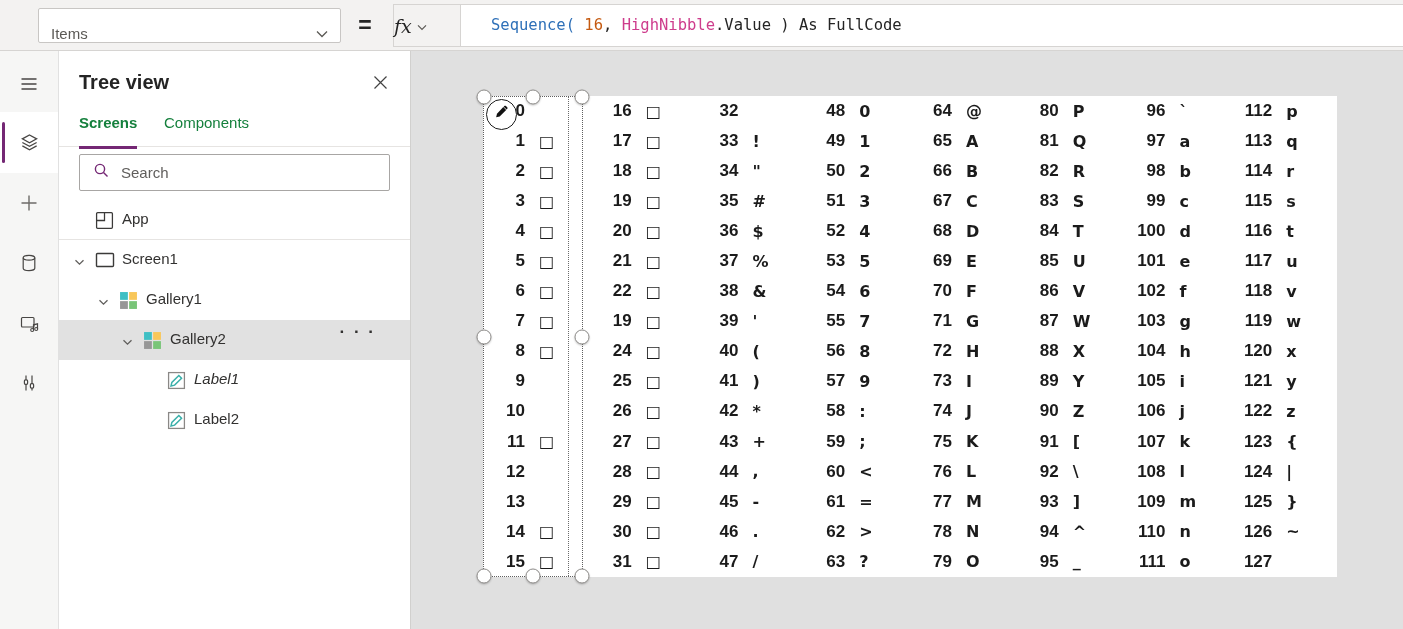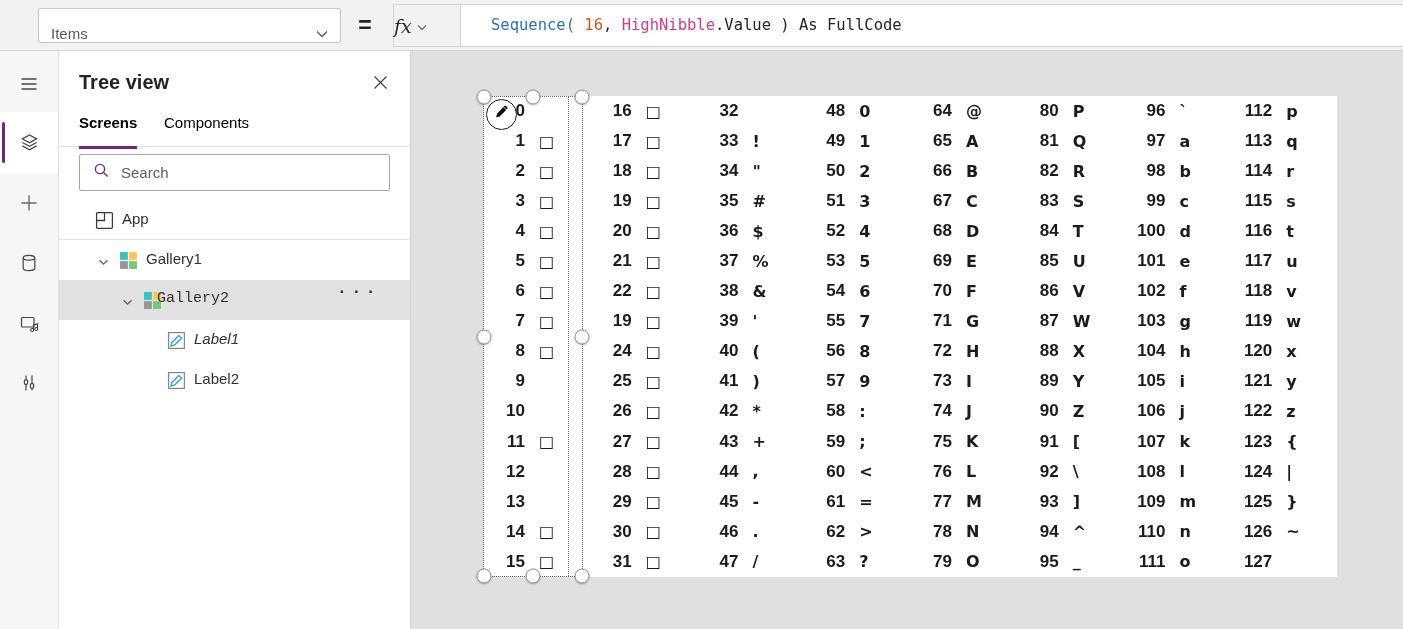--- a/index.html
+++ b/index.html
@@ -38,21 +38,21 @@
         border-radius:2px;background:var(--accent);}
 
   
   .panel{position:absolute;left:59px;top:51px;width:352px;height:578px;background:#fff;
         border-right:1px solid #d1d0ce;box-sizing:border-box;}
   .panel-title{position:absolute;left:20px;top:20px;font-size:20px;font-weight:600;color:#242424;}
   .panel-close{position:absolute;left:308px;top:20px;width:26px;height:26px;display:flex;
         align-items:center;justify-content:center;cursor:pointer;}
   .tabs{position:absolute;left:0;top:63px;width:100%;height:33px;border-bottom:1px solid #e6e4e2;
         box-sizing:border-box;}
-  .tab{position:absolute;top:0;height:32px;font-size:15px;color:#000000;cursor:pointer;}
+  .tab{position:absolute;top:0;height:32px;font-size:15px;color:#15803d;cursor:pointer;}
   .tab.t0{left:20px;}
   .tab.t1{left:105px;}
   .tab.active{font-weight:700;border-bottom:3px solid var(--accent);}
   .searchbox{position:absolute;left:20px;top:103px;width:311px;height:37px;border:1px solid #a8a6a4;
         border-radius:2px;box-sizing:border-box;display:flex;align-items:center;padding-left:13px;gap:9px;
         background:#fff;}
   .searchbox input{border:none;outline:none;flex:1;font-size:15px;color:#323130;
         font-family:"Liberation Sans",sans-serif;background:transparent;}
   .searchbox input::placeholder{color:#605e5c;}
   .tree{position:absolute;left:0;top:149px;width:100%;}
@@ -189,20 +189,29 @@
     </div>
     <div class="tree" id="tree-list">
         <div class="tree-row bordered">
           <span class="ticon" style="left: 36px;"><svg width="19" height="19" viewBox="0 0 18 18">
               <rect x="1.5" y="1.5" width="15" height="15" rx="1" fill="none" stroke="#3b3a39" stroke-width="1.2"></rect>
               <path d="M9 1.5V9H1.5" fill="none" stroke="#3b3a39" stroke-width="1.2"></path>
             </svg></span>
           <span class="tlabel" style="left: 63px;">App</span>
         </div>
         <div class="tree-row">
+          <span class="chev" style="left: 15px;"><svg width="11" height="11" viewBox="0 0 11 11">
+              <path d="M1.5 3.2l4 4 4-4" fill="none" stroke="#605e5c" stroke-width="1.3"></path>
+            </svg></span>
+          <span class="ticon" style="left: 36px;"><svg width="20" height="18" viewBox="0 0 20 18">
+              <rect x="1.5" y="2.5" width="17" height="13" rx="1" fill="#fff" stroke="#3b3a39" stroke-width="1.4"></rect>
+            </svg></span>
+          <span class="tlabel" style="left: 63px;">Screen1</span>
+        </div>
+        <div class="tree-row">
           <span class="chev" style="left: 39px;"><svg width="11" height="11" viewBox="0 0 11 11">
               <path d="M1.5 3.2l4 4 4-4" fill="none" stroke="#605e5c" stroke-width="1.3"></path>
             </svg></span>
           <span class="ticon" style="left: 60px;"><svg width="19" height="19" viewBox="0 0 18 18">
               <rect x="1" y="1" width="7.4" height="7.4" fill="#3FBFC4"></rect>
               <rect x="9.6" y="1" width="7.4" height="7.4" fill="#F8C75A"></rect>
               <rect x="1" y="9.6" width="7.4" height="7.4" fill="#979797"></rect>
               <rect x="9.6" y="9.6" width="7.4" height="7.4" fill="#79C578"></rect>
             </svg></span>
           <span class="tlabel" style="left: 87px;">Gallery1</span>
@@ -210,21 +219,21 @@
         <div class="tree-row selected">
           <span class="chev" style="left: 63px;"><svg width="11" height="11" viewBox="0 0 11 11">
               <path d="M1.5 3.2l4 4 4-4" fill="none" stroke="#605e5c" stroke-width="1.3"></path>
             </svg></span>
           <span class="ticon" style="left: 84px;"><svg width="19" height="19" viewBox="0 0 18 18">
               <rect x="1" y="1" width="7.4" height="7.4" fill="#3FBFC4"></rect>
               <rect x="9.6" y="1" width="7.4" height="7.4" fill="#F8C75A"></rect>
               <rect x="1" y="9.6" width="7.4" height="7.4" fill="#979797"></rect>
               <rect x="9.6" y="9.6" width="7.4" height="7.4" fill="#79C578"></rect>
             </svg></span>
-          <span class="tlabel" style="left: 98px; font-family: Liberation Mono, monospace;">Gallery2</span>
+          <span class="tlabel" style="left: 111px;">Gallery2</span>
           <span class="more">· · ·</span>
         </div>
         <div class="tree-row">
           <span class="ticon" style="left: 108px;"><svg width="19" height="19" viewBox="0 0 18 18">
               <rect x="1.5" y="1.5" width="15" height="15" fill="#fff" stroke="#8a8886" stroke-width="1.2"></rect>
               <path d="M11.2 4.2l2.6 2.6-6.6 6.6-3.4.8.8-3.4z" fill="none" stroke="#3AAFA9" stroke-width="1.4"></path>
             </svg></span>
           <span class="tlabel" style="left: 135px; font-style: italic;">Label1</span>
         </div>
         <div class="tree-row">

